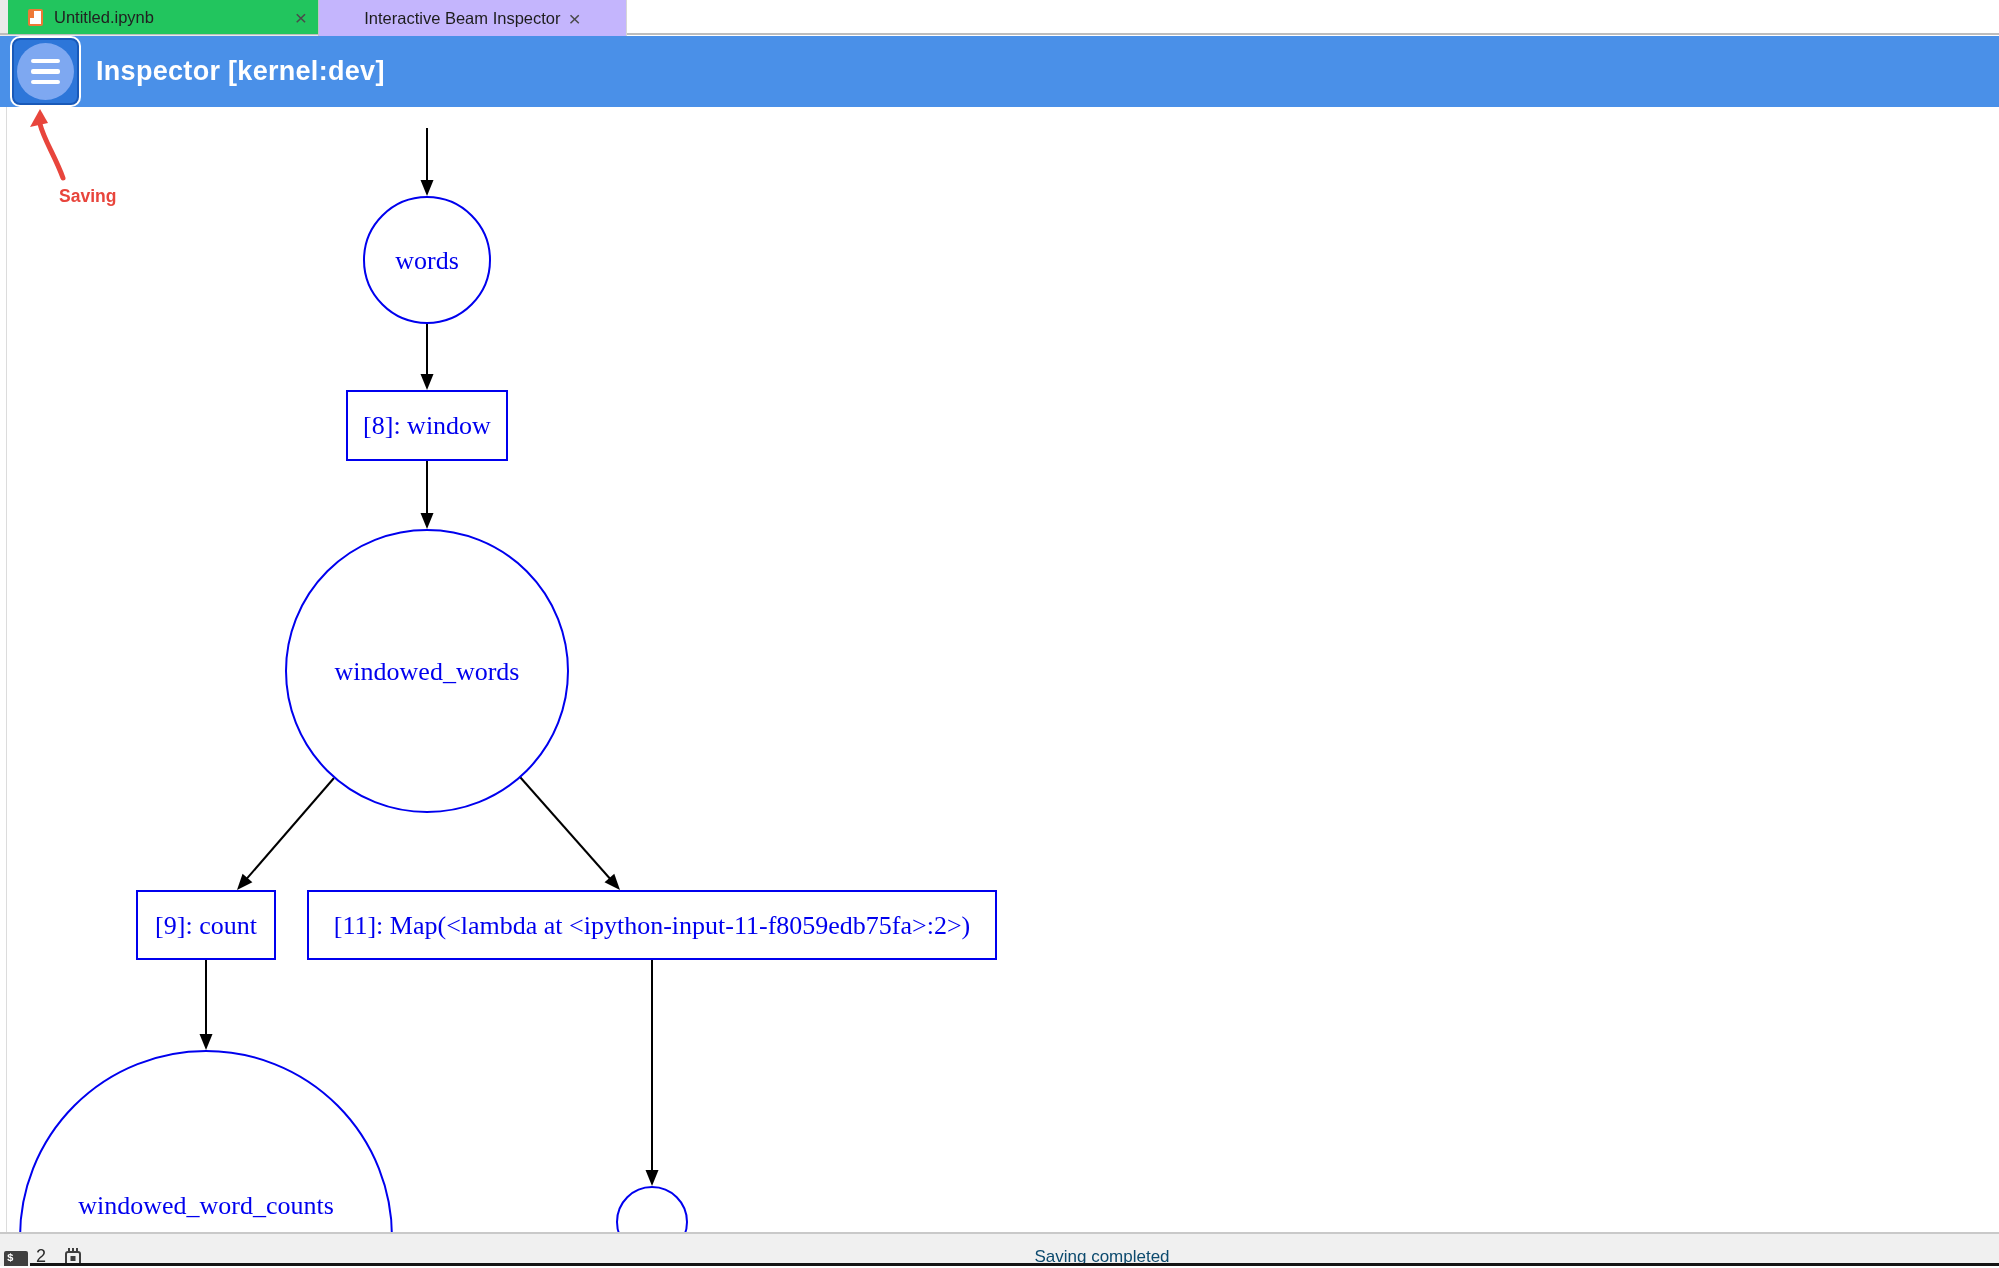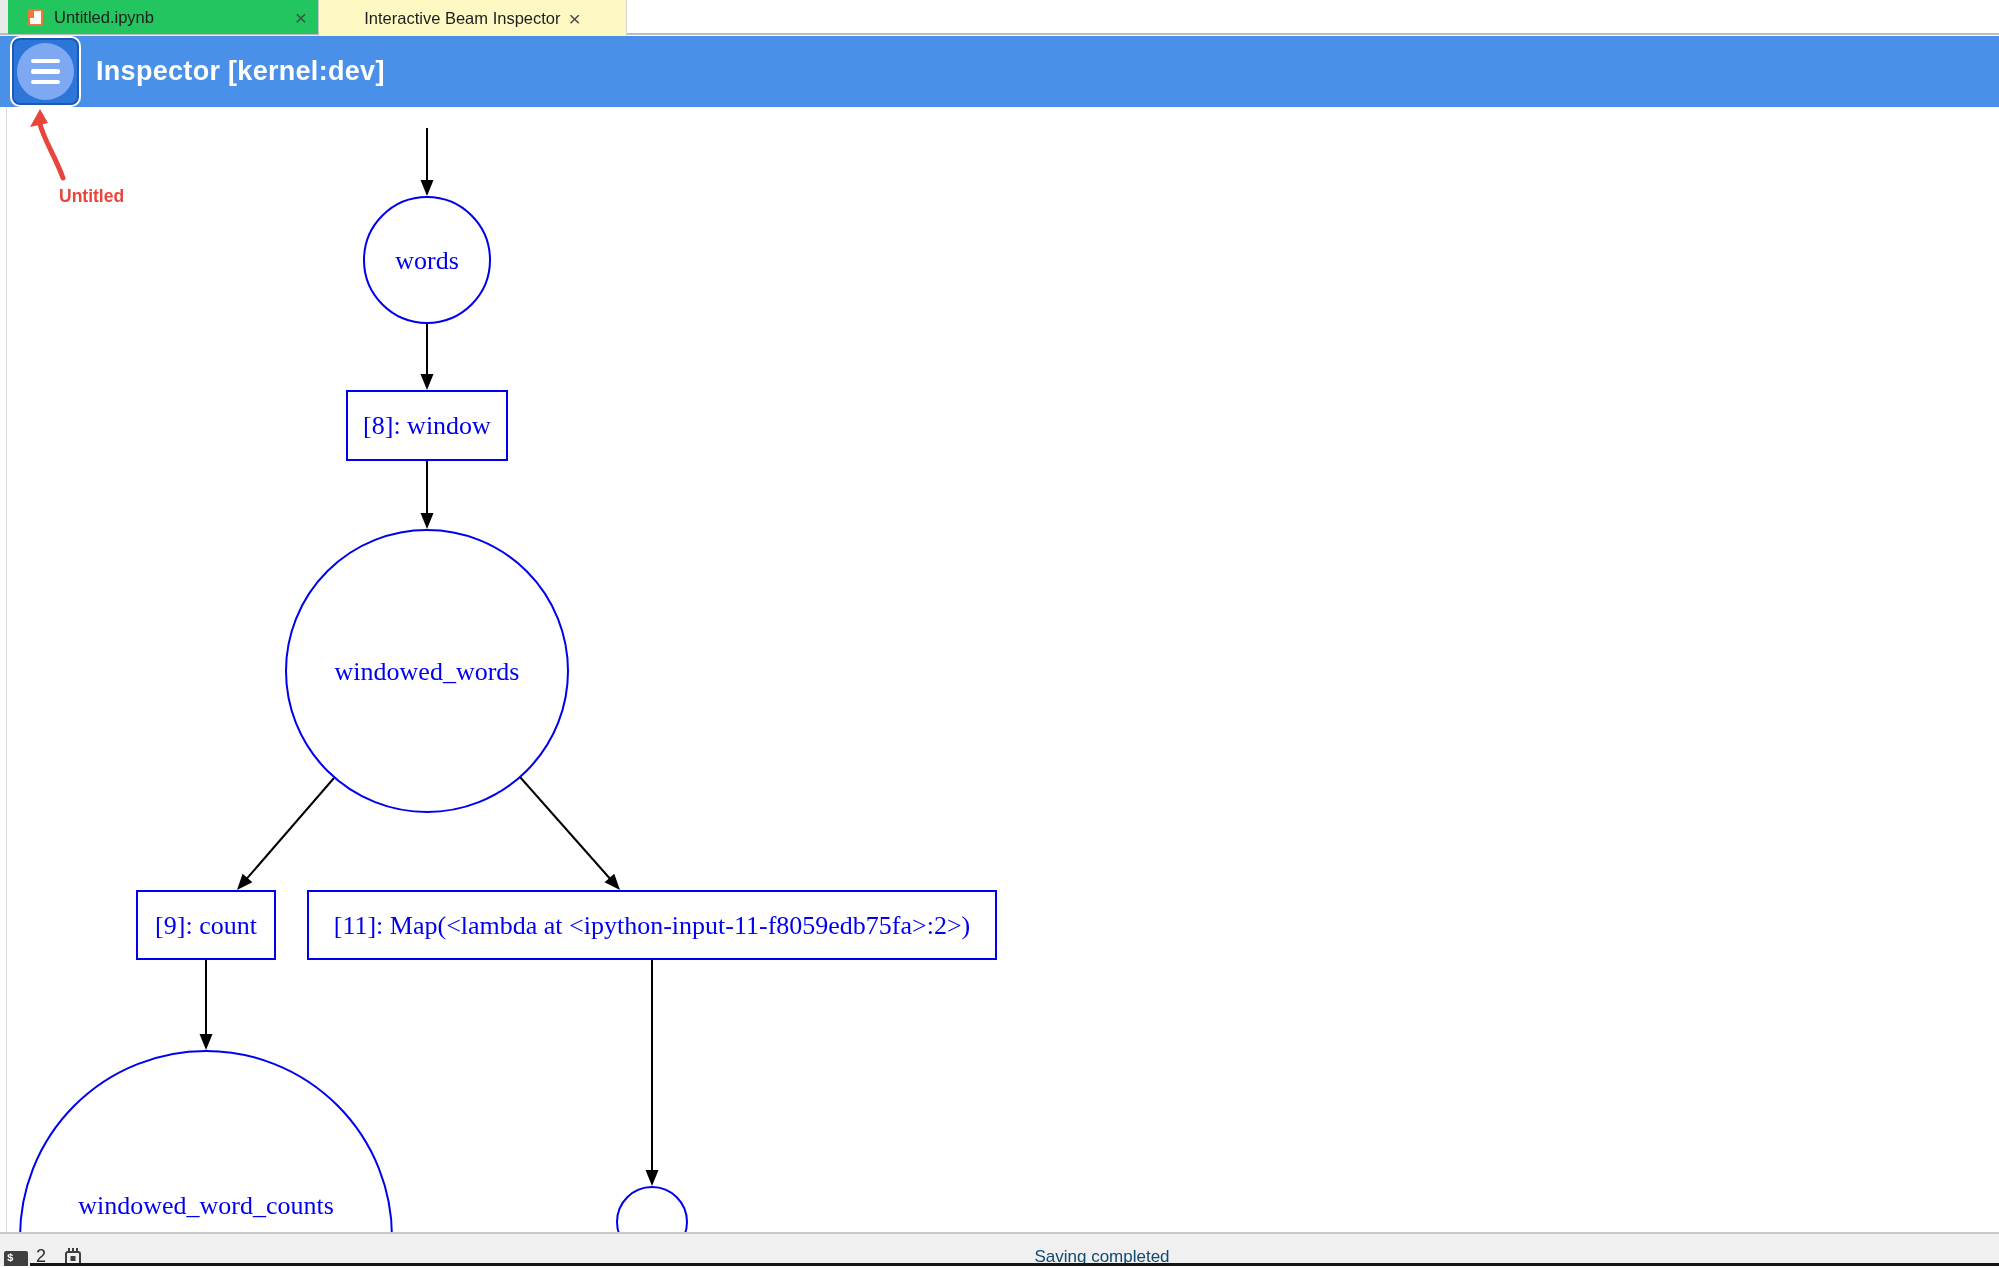--- a/index.html
+++ b/index.html
@@ -19,21 +19,21 @@
     display:flex; align-items:center; gap:11px; padding:0 18px 0 20px;
     background:#22c55e; border-right:1px solid #c2c2c2; cursor:default;margin-left:8px;
   }
   .tab1-label { font-size:16.5px; color:#212121; flex:0 0 auto; }
   .tab-close { margin-left:auto; font-size:21px; line-height:21px; color:#4a4a4a; }
   .nb-icon { position:relative; width:15px; height:17px; background:#ffffff; border:2px solid #ee7836; border-radius:2px; flex:0 0 auto; }
   .nb-icon::after { content:""; position:absolute; left:0px; top:0px; width:4px; height:7px; background:#ee7836; }
   .tab2 {
     position:absolute; left:318px; top:0; width:309px; height:36px;
     display:flex; align-items:center; justify-content:center; gap:8px;
-    background:#fef9c3; border-left:1px solid #c4c4c4; border-right:1px solid #d6d6d6; z-index:2;
+    background:#c4b5fd; border-left:1px solid #c4c4c4; border-right:1px solid #d6d6d6; z-index:2;
   }
   .tab2-label { font-size:16.5px; color:#1d1d1d; }
   .tab2 .tab-close { margin-left:0; }
 
   
   .header { position:absolute; left:0; top:36px; width:1999px; height:71px; background:#4a90e8; z-index:4;padding-left:8px; }
   .header-title {
     position:absolute; left:96px; top:0; height:71px; line-height:71px;
     color:#ffffff; font-size:27px; font-weight:bold; letter-spacing:.3px;
   }
@@ -108,21 +108,21 @@
         </span>
       </div>
     </div>
     <div class="header-title">Inspector [kernel:dev]</div>
   </div>
 
   <svg class="annotation-svg" viewBox="0 0 220 240">
     <path d="M 63 178 C 55 156 44 140 40 124" fill="none" stroke="#e8453c" stroke-width="5" stroke-linecap="round"></path>
     <polygon points="40,109 30,127 48,123" fill="#e8453c"></polygon>
   </svg>
-  <div class="annotation-label">Untitled</div>
+  <div class="annotation-label">Saving</div>
 
   <div class="canvas-edge"></div>
   <svg class="graph-svg" id="graph" viewBox="0 0 1999 1268">
       <line x1="427" y1="128" x2="427" y2="183" stroke="#000000" stroke-width="2"></line>
       <polygon points="427,196 420.5,180 433.5,180" fill="#000000"></polygon>
       <line x1="427" y1="323" x2="427" y2="377" stroke="#000000" stroke-width="2"></line>
       <polygon points="427,390 420.5,374 433.5,374" fill="#000000"></polygon>
       <line x1="427" y1="460" x2="427" y2="516" stroke="#000000" stroke-width="2"></line>
       <polygon points="427,529 420.5,513 433.5,513" fill="#000000"></polygon>
       <line x1="334" y1="778" x2="245.51075616128452" y2="880.1731475251148" stroke="#000000" stroke-width="2"></line>

